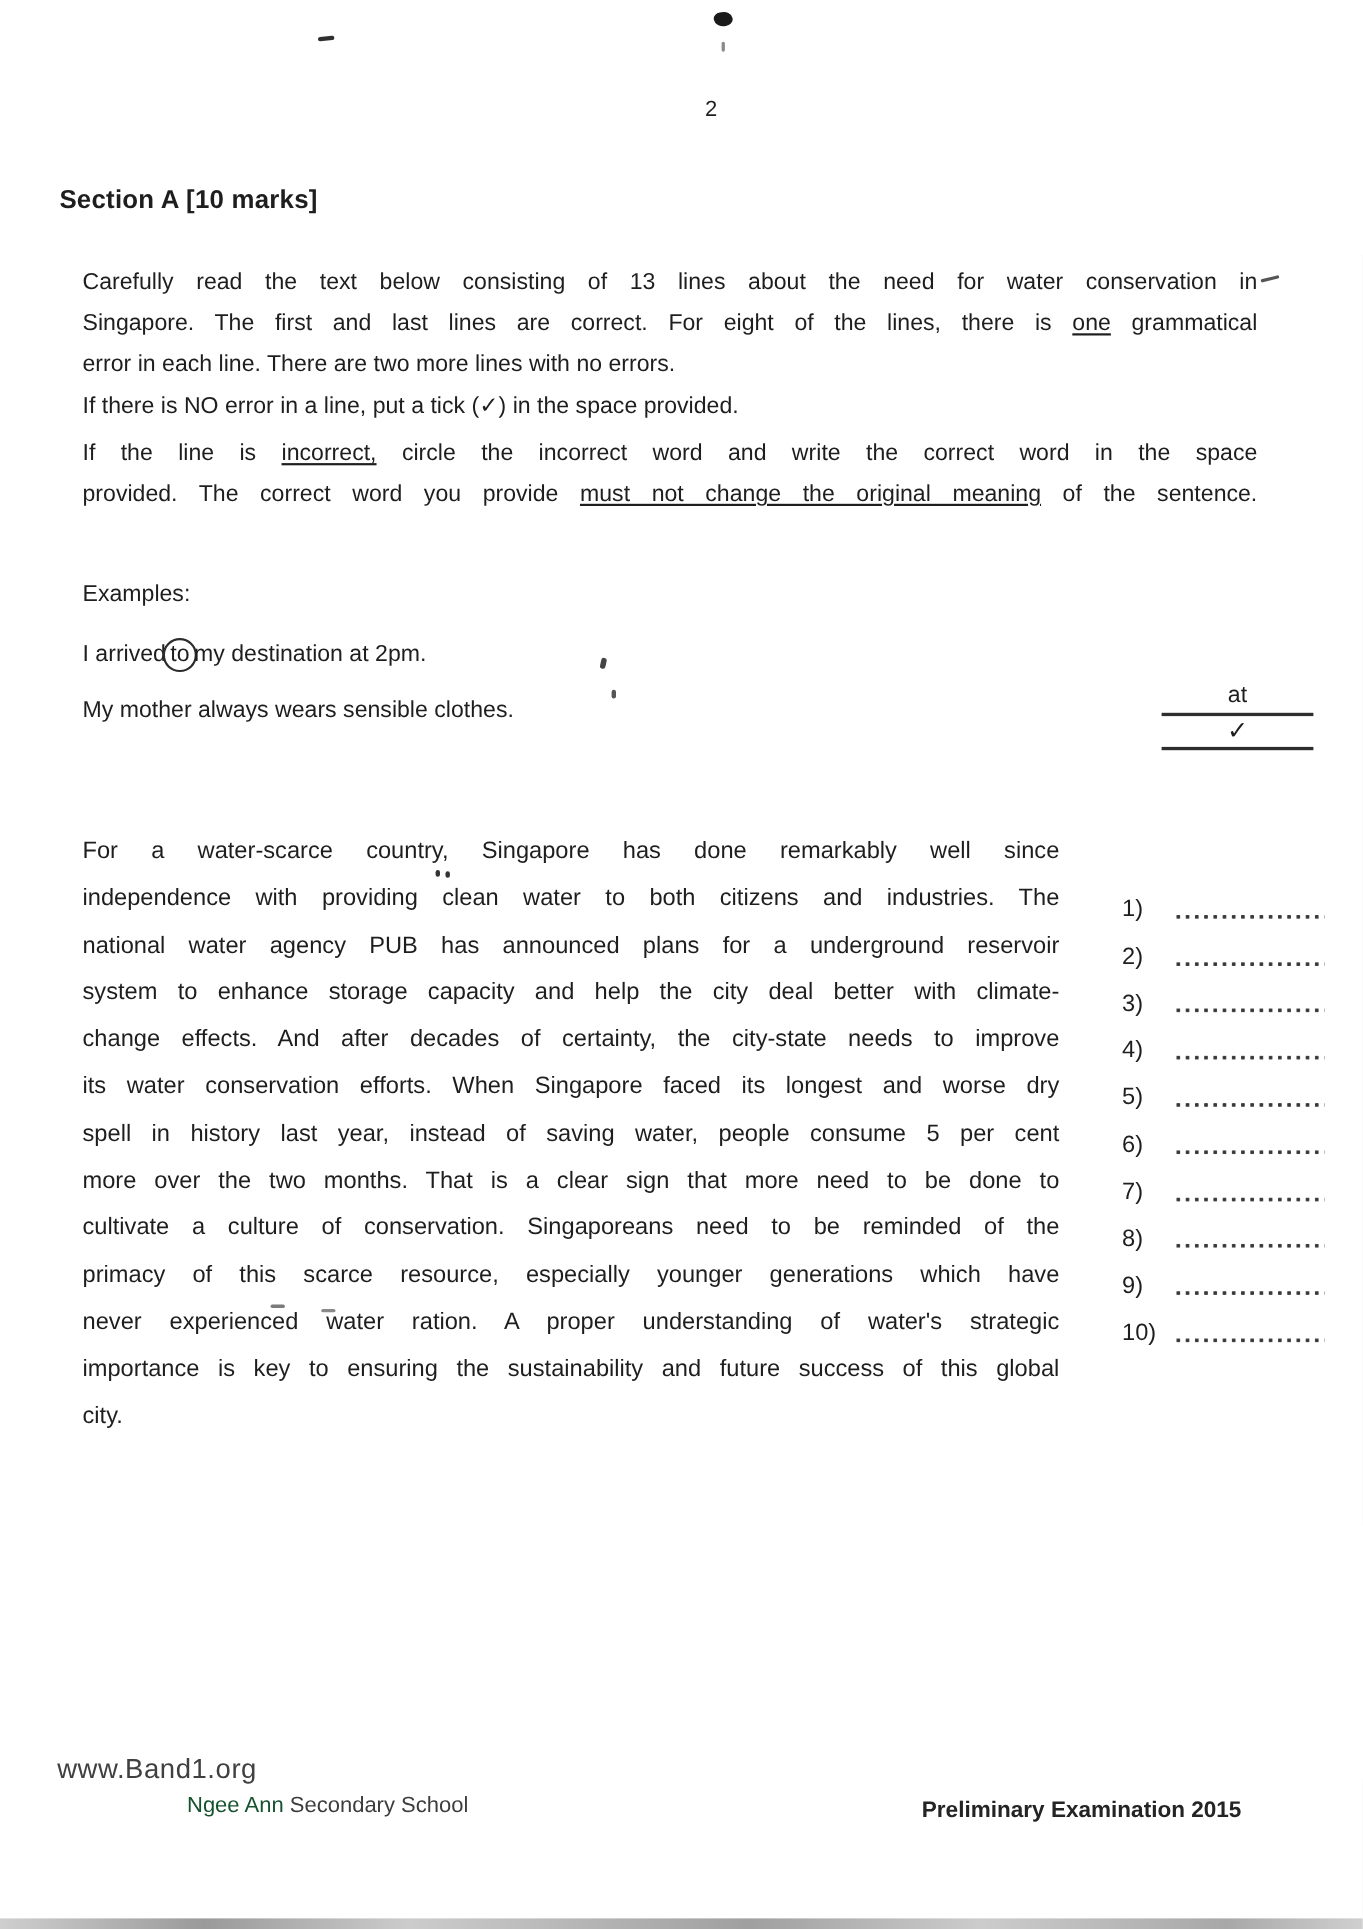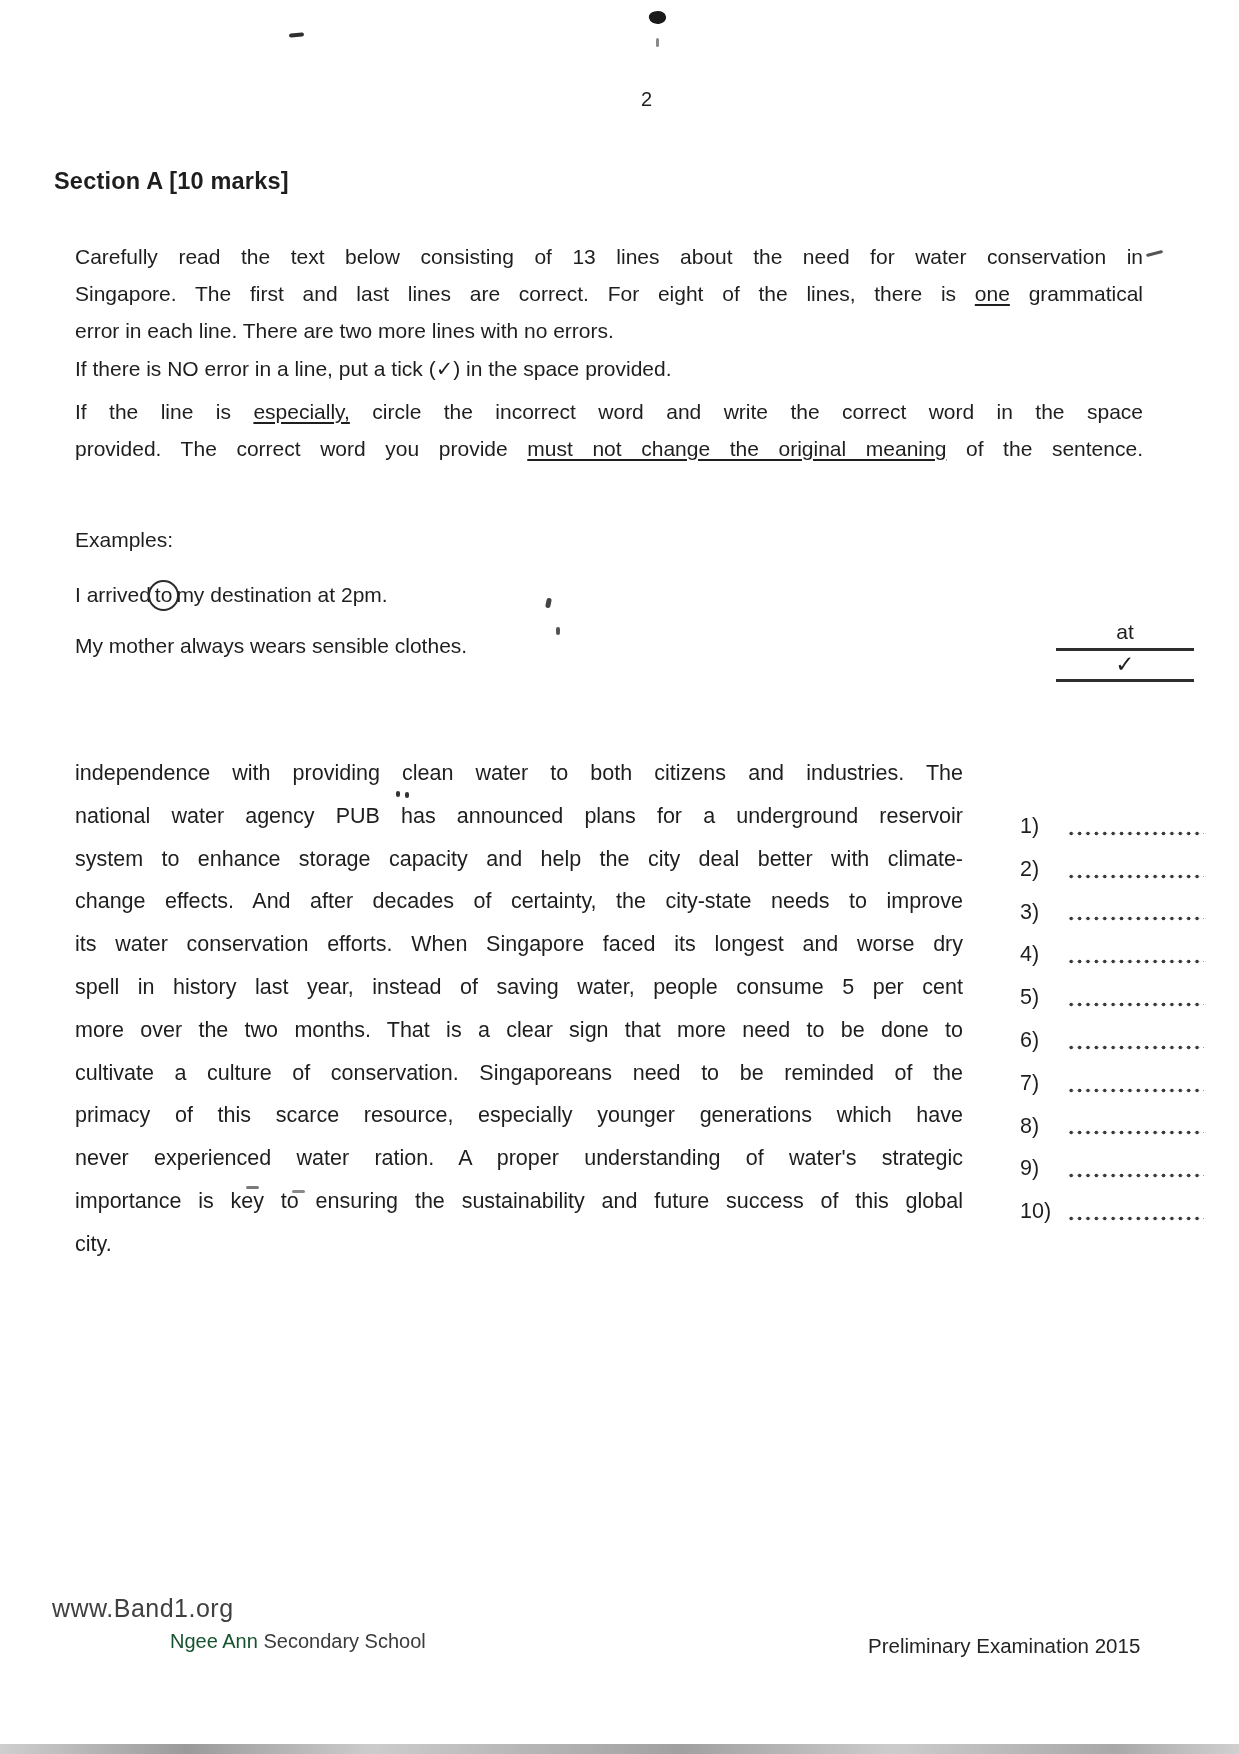--- a/index.html
+++ b/index.html
@@ -54,21 +54,21 @@
     background-image:radial-gradient(circle, #3a3a3a 1.7px, transparent 2.1px);
     background-size:8.4px 5px;
     background-repeat:repeat-x;
     background-position:left bottom;
   }
 
   .watermark { top:1594px; left:52px; font-family:Liberation Sans, sans-serif; font-size:25px; color:#404040; letter-spacing:0.5px; }
   .school { top:1630px; left:170px; font-size:20px; }
   .school .faint { color:#14532d; }
   .school .clear { color:#3c3c3c; }
-  .exam { top:1634px; left:868px; font-size:20.5px; color:#242424; }
+  .exam { top:1634px; left:838px; font-size:20.5px; color:#242424;font-weight:bold; }
 
   
   .artifact { position:absolute; }
   .a-blob { left:649px; top:11px; width:17px; height:13px; background:#1a1a1a; border-radius:40% 55% 45% 60%; transform:rotate(-10deg); }
   .a-blob-tail { left:656px; top:38px; width:3px; height:9px; background:#8a8a8a; border-radius:2px; }
   .a-dash-top { left:289px; top:33px; width:15px; height:4px; background:#2f2f2f; border-radius:2px; transform:rotate(-6deg); }
   .a-dash-right { left:1146px; top:252px; width:17px; height:3px; background:#555; border-radius:2px; transform:rotate(-14deg); }
   .a-speck1 { left:546px; top:598px; width:5px; height:10px; background:#444; border-radius:3px; transform:rotate(12deg); }
   .a-speck2 { left:556px; top:627px; width:4px; height:8px; background:#555; border-radius:2px; }
   .a-sg-marks { left:396px; top:791px; width:4px; height:6px; background:#333; border-radius:2px; box-shadow:9px 1px 0 #333; }
@@ -98,33 +98,34 @@
     <div class="jline">Carefully read the text below consisting of 13 lines about the need for water conservation in</div>
     <div class="jline"><span>Singapore. The first and last lines are correct. For eight of the lines, there is </span><span class="u">one</span><span> grammatical</span></div>
     <div>error in each line. There are two more lines with no errors.</div>
   </div>
 
   <div class="abs para" style="top:351px;">
     <div>If there is NO error in a line, put a tick (✓) in the space provided.</div>
   </div>
 
   <div class="abs para" style="top:394px;">
-    <div class="jline"><span>If the line is </span><span class="u">especially,</span><span> circle the incorrect word and write the correct word in the space</span></div>
+    <div class="jline"><span>If the line is </span><span class="u">incorrect,</span><span> circle the incorrect word and write the correct word in the space</span></div>
     <div class="jline"><span>provided. The correct word you provide </span><span class="u">must not change the original meaning</span><span> of the sentence.</span></div>
   </div>
 
   <div class="abs examples-label">Examples:</div>
 
   <div class="abs example-line" style="top:580px;"><span>I arrived</span><span class="circle">to</span><span>my destination at 2pm.</span></div>
   <div class="abs answer-slot" style="top:620px;">at</div>
 
   <div class="abs example-line" style="top:634px;">My mother always wears sensible clothes.</div>
   <div class="abs answer-slot tick" style="top:651px;">✓</div>
 
   <div class="abs main-text">
+    <div class="jline">For a water-scarce country, Singapore has done remarkably well since</div>
     <div class="jline">independence with providing clean water to both citizens and industries. The</div>
     <div class="jline">national water agency PUB has announced plans for a underground reservoir</div>
     <div class="jline">system to enhance storage capacity and help the city deal better with climate-</div>
     <div class="jline">change effects. And after decades of certainty, the city-state needs to improve</div>
     <div class="jline">its water conservation efforts. When Singapore faced its longest and worse dry</div>
     <div class="jline">spell in history last year, instead of saving water, people consume 5 per cent</div>
     <div class="jline">more over the two months. That is a clear sign that more need to be done to</div>
     <div class="jline">cultivate a culture of conservation. Singaporeans need to be reminded of the</div>
     <div class="jline">primacy of this scarce resource, especially younger generations which have</div>
     <div class="jline">never experienced water ration. A proper understanding of water's strategic</div>

